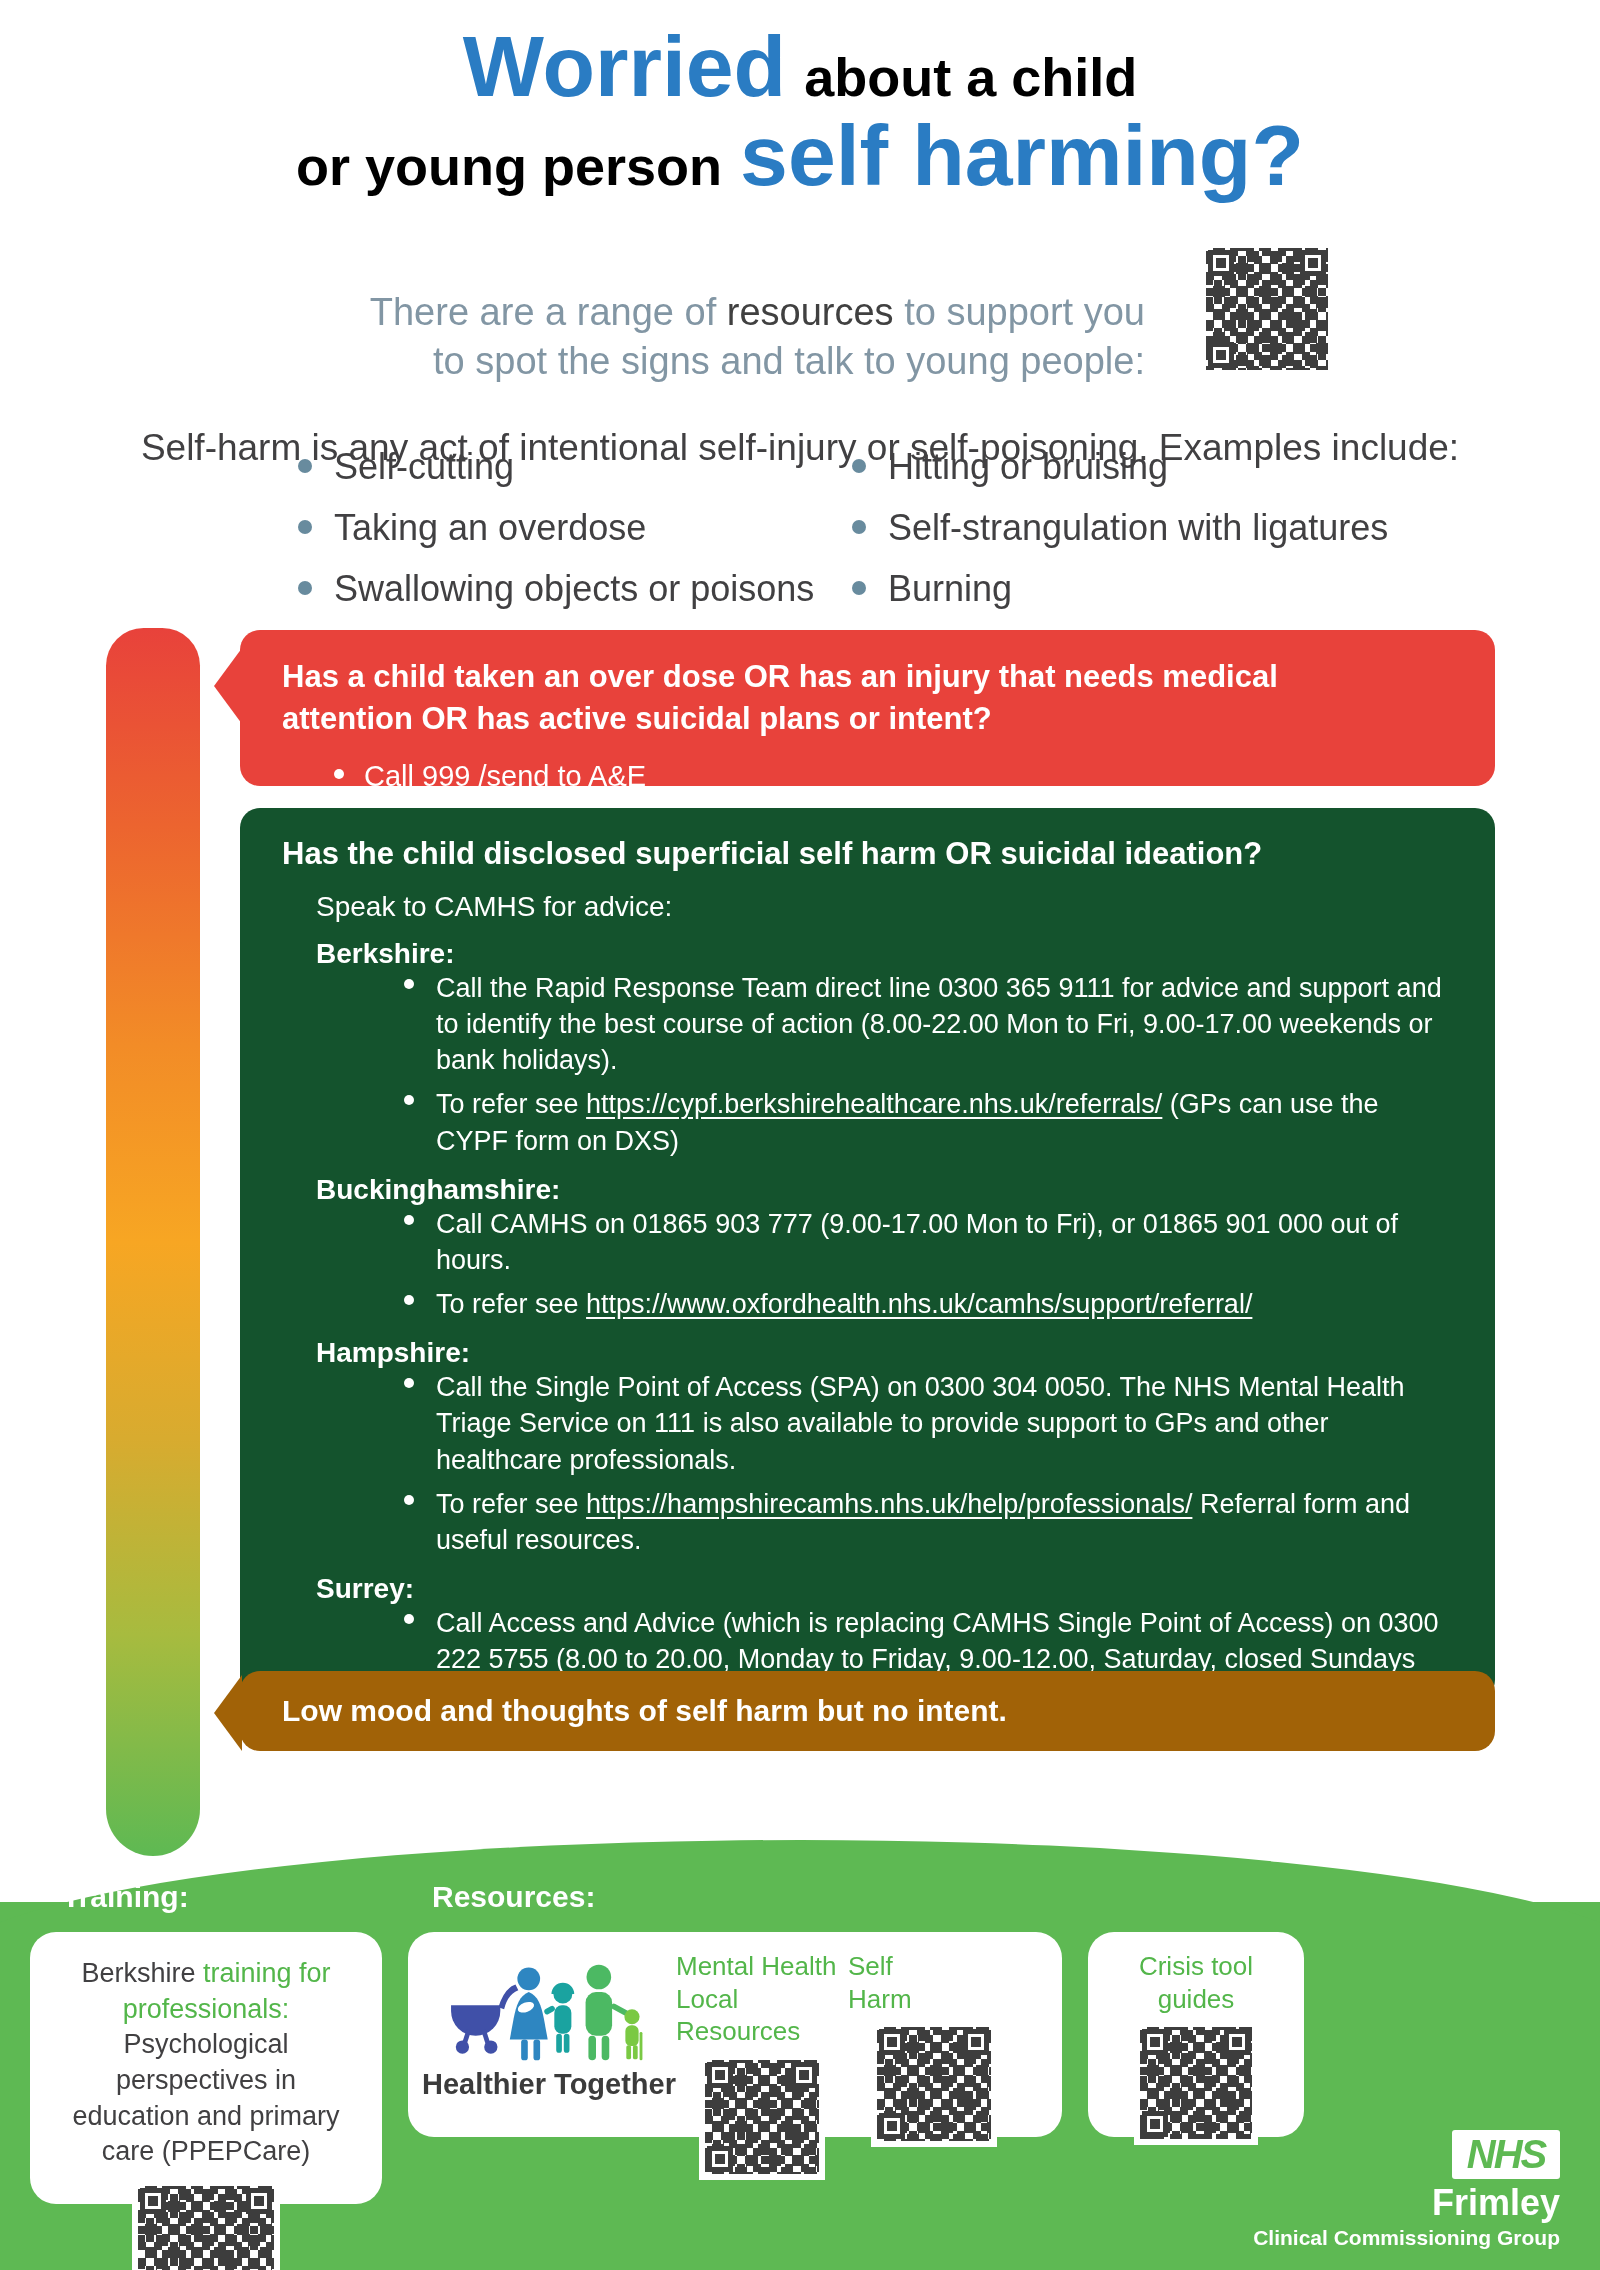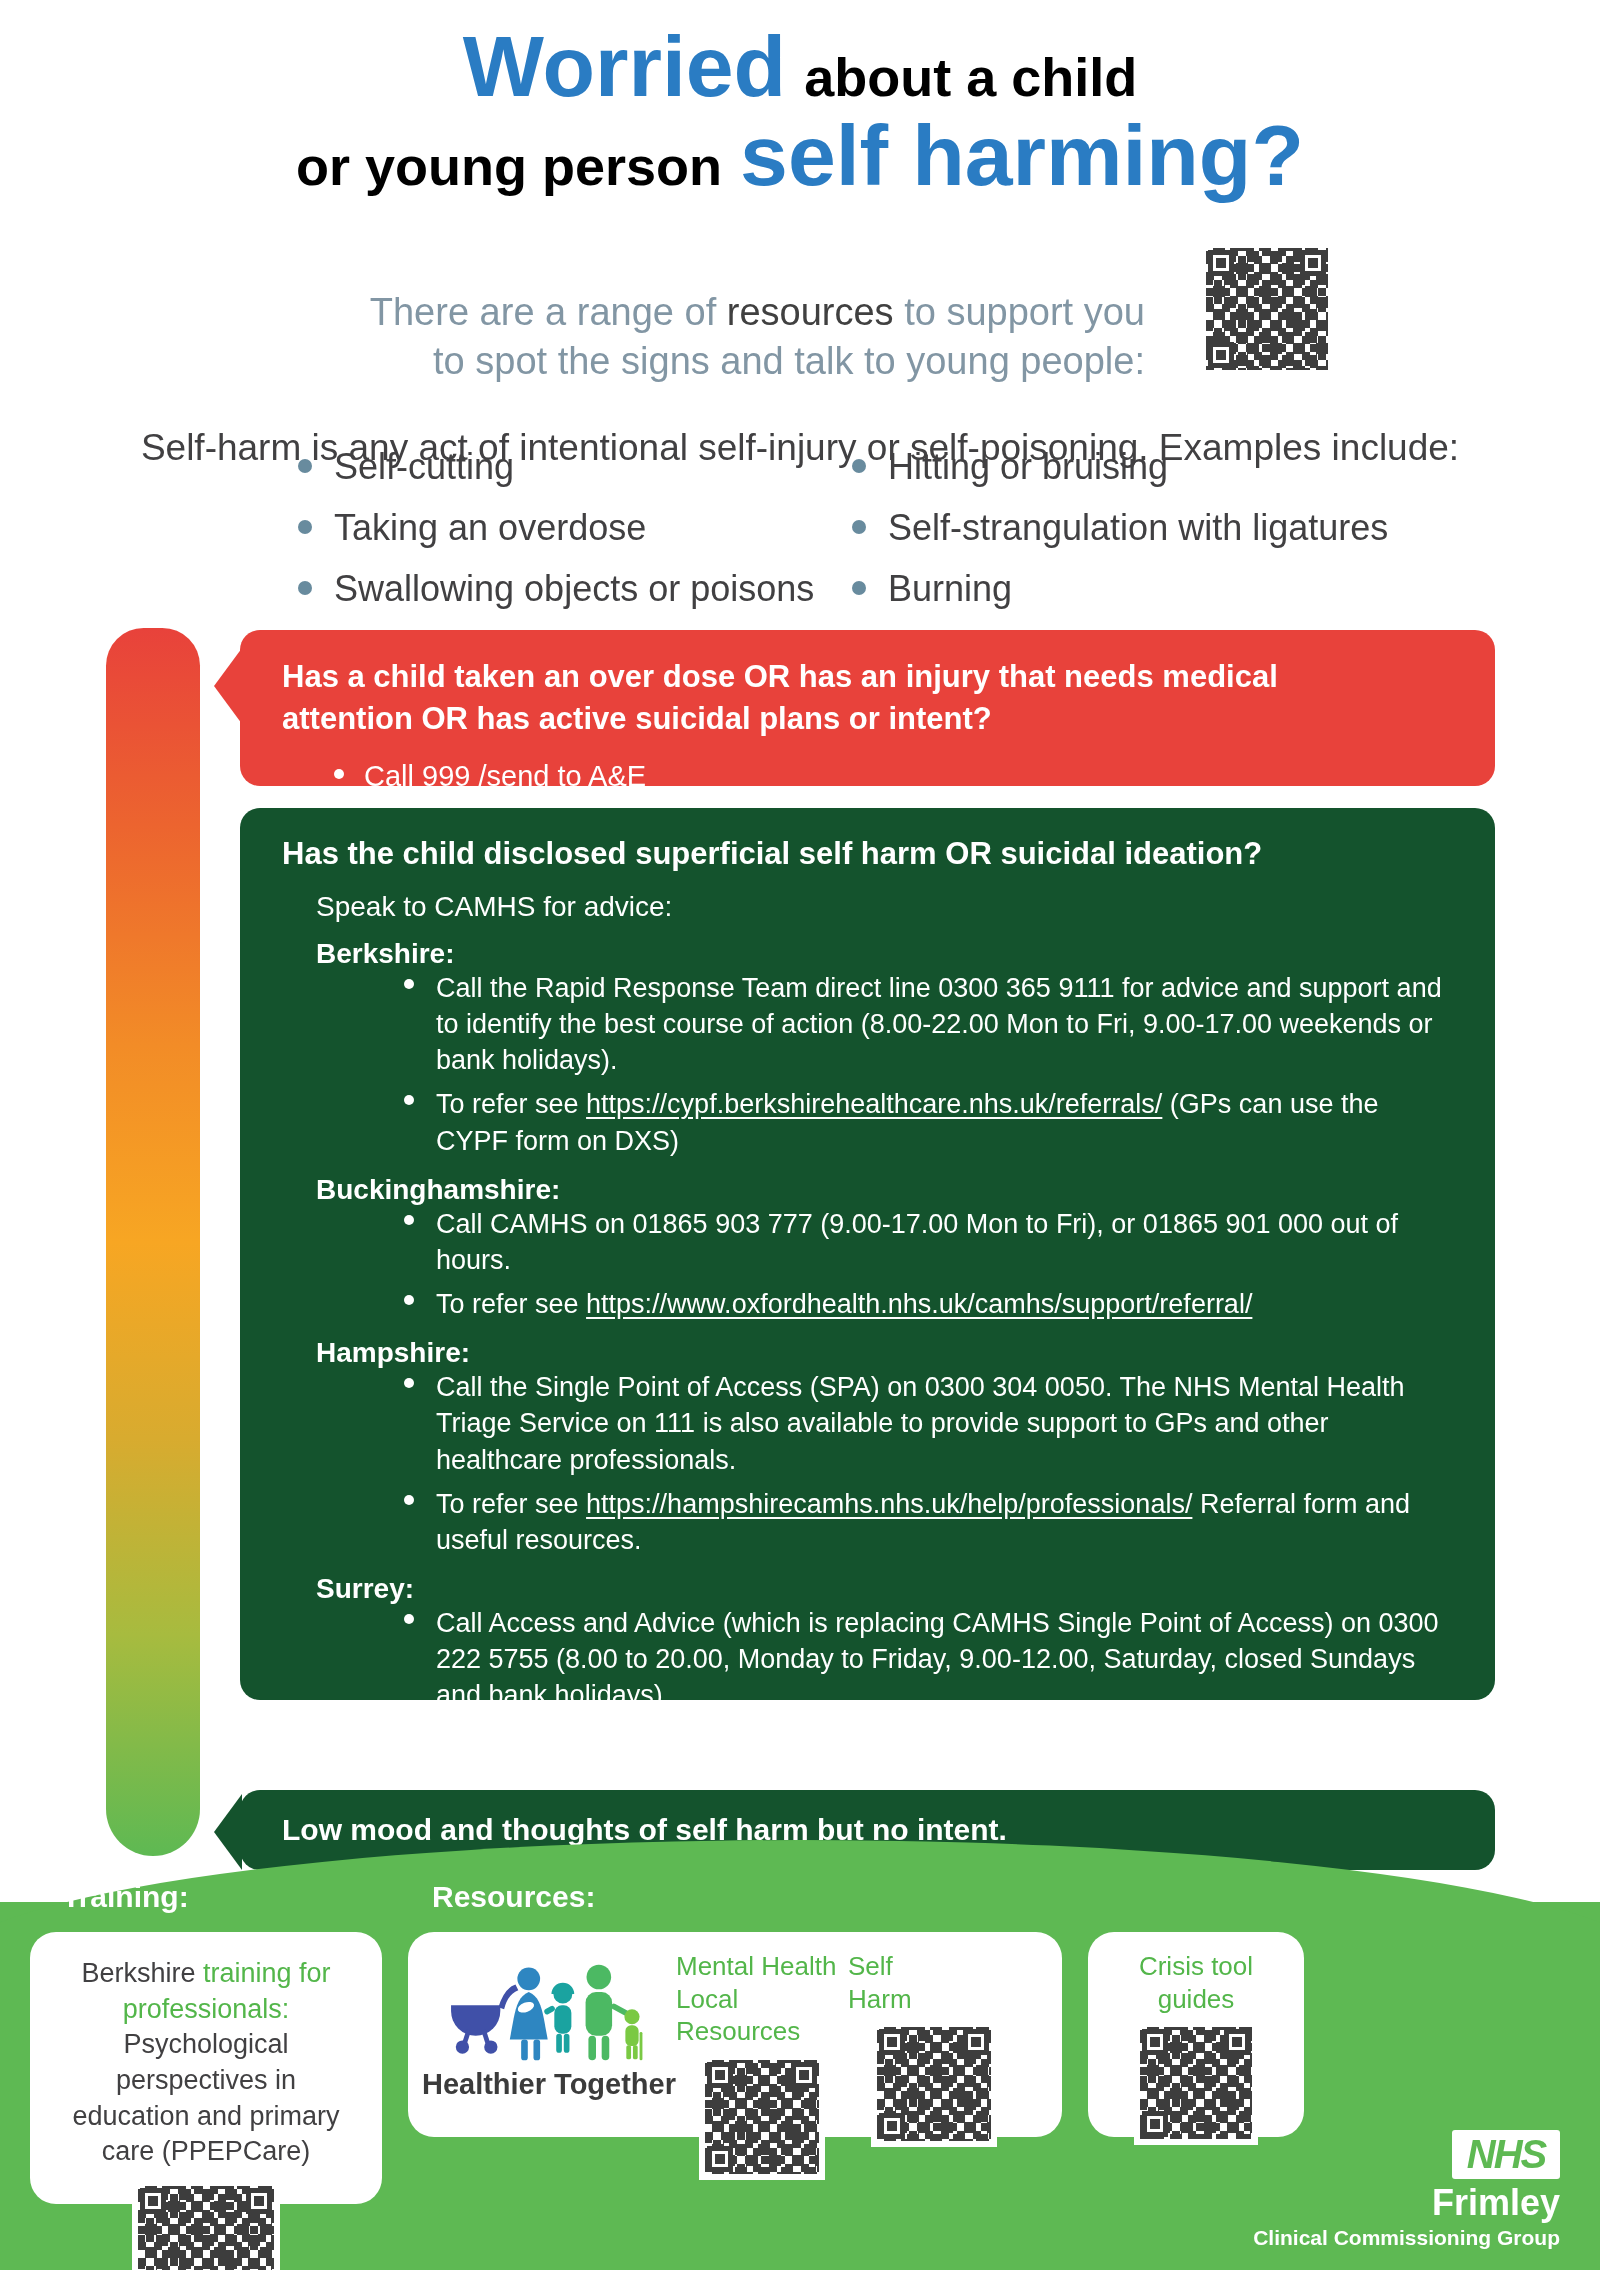--- a/index.html
+++ b/index.html
@@ -50,21 +50,21 @@
 
   .box-orange{top:808px;height:892px;background:#14532d;padding:25px 42px;overflow:hidden;}
   .box-orange::before{top:60px;}
   .o-intro{margin:16px 0 0 34px;font-size:28px;}
   .region-name{margin:15px 0 0 34px;font-size:28px;font-weight:700;}
   .obullets{list-style:none;margin:0 0 0 122px;padding:0;max-width:1092px;}
   .obullets li{position:relative;padding-left:32px;font-size:27px;line-height:1.34;margin-bottom:8px;}
   .obullets li::before{content:"";position:absolute;left:0;top:9px;width:10px;height:10px;border-radius:50%;background:#fff;}
   .link{text-decoration:underline;text-underline-offset:4px;cursor:pointer;}
 
-  .box-green{top:1790px;height:80px;background:#14532d;padding:0 42px;display:flex;align-items:center;}
+  .box-green{top:1671px;height:80px;background:#a16207;padding:0 42px;display:flex;align-items:center;}
   .box-green::before{top:4px;}
   .box-green h2{font-size:30px;}
 
   
   .qr{
     position:relative;background:
       repeating-conic-gradient(#3d3d3d 0% 25%, transparent 0% 50%) 0 0/16px 16px,
       repeating-conic-gradient(#3d3d3d 0% 25%, transparent 0% 50%) 7px 3px/23px 23px,
       #fff;
     outline:6px solid #fff;

